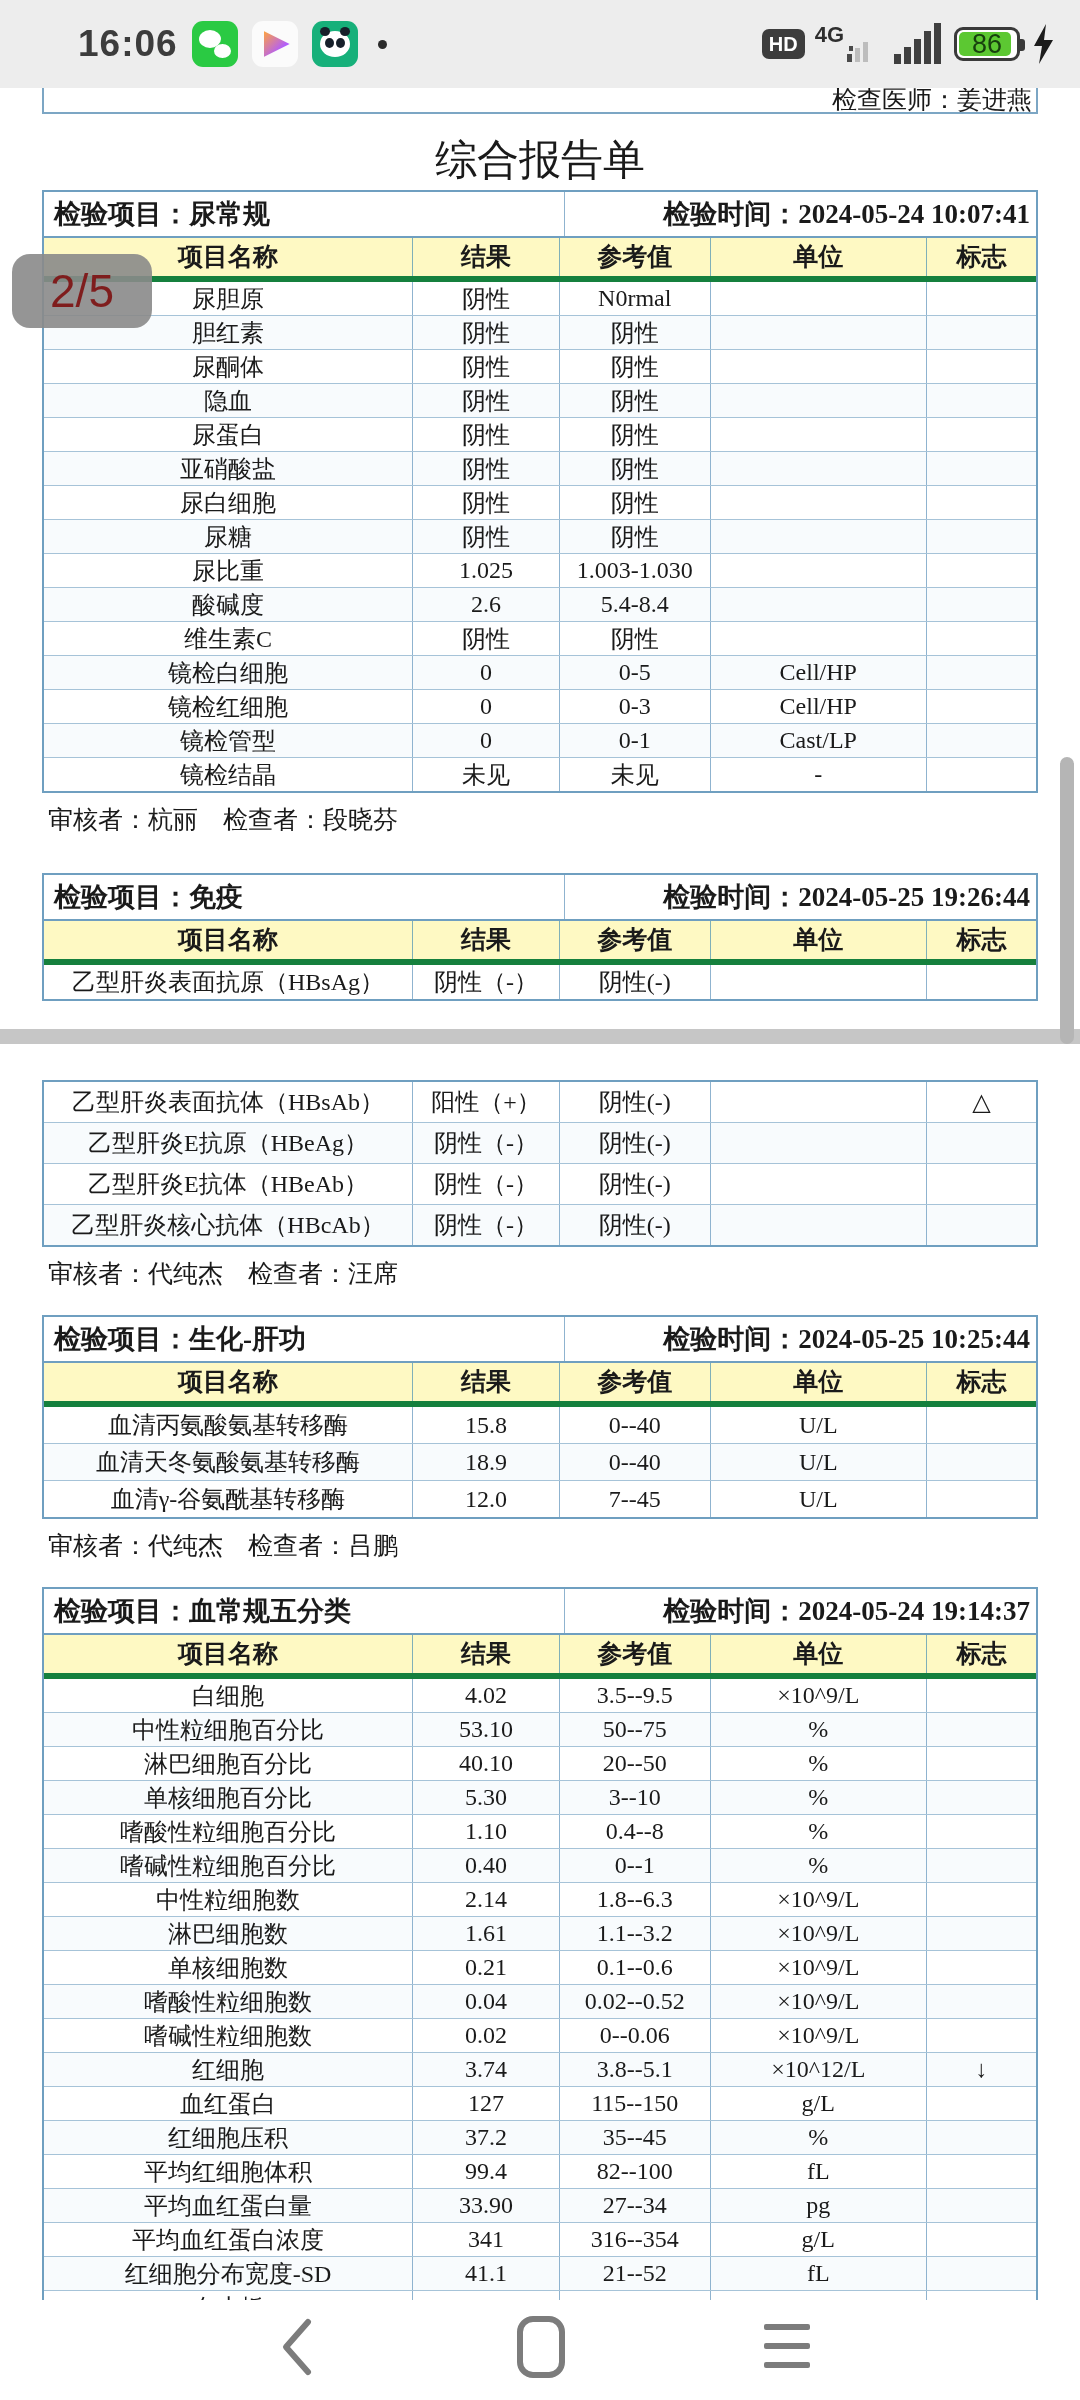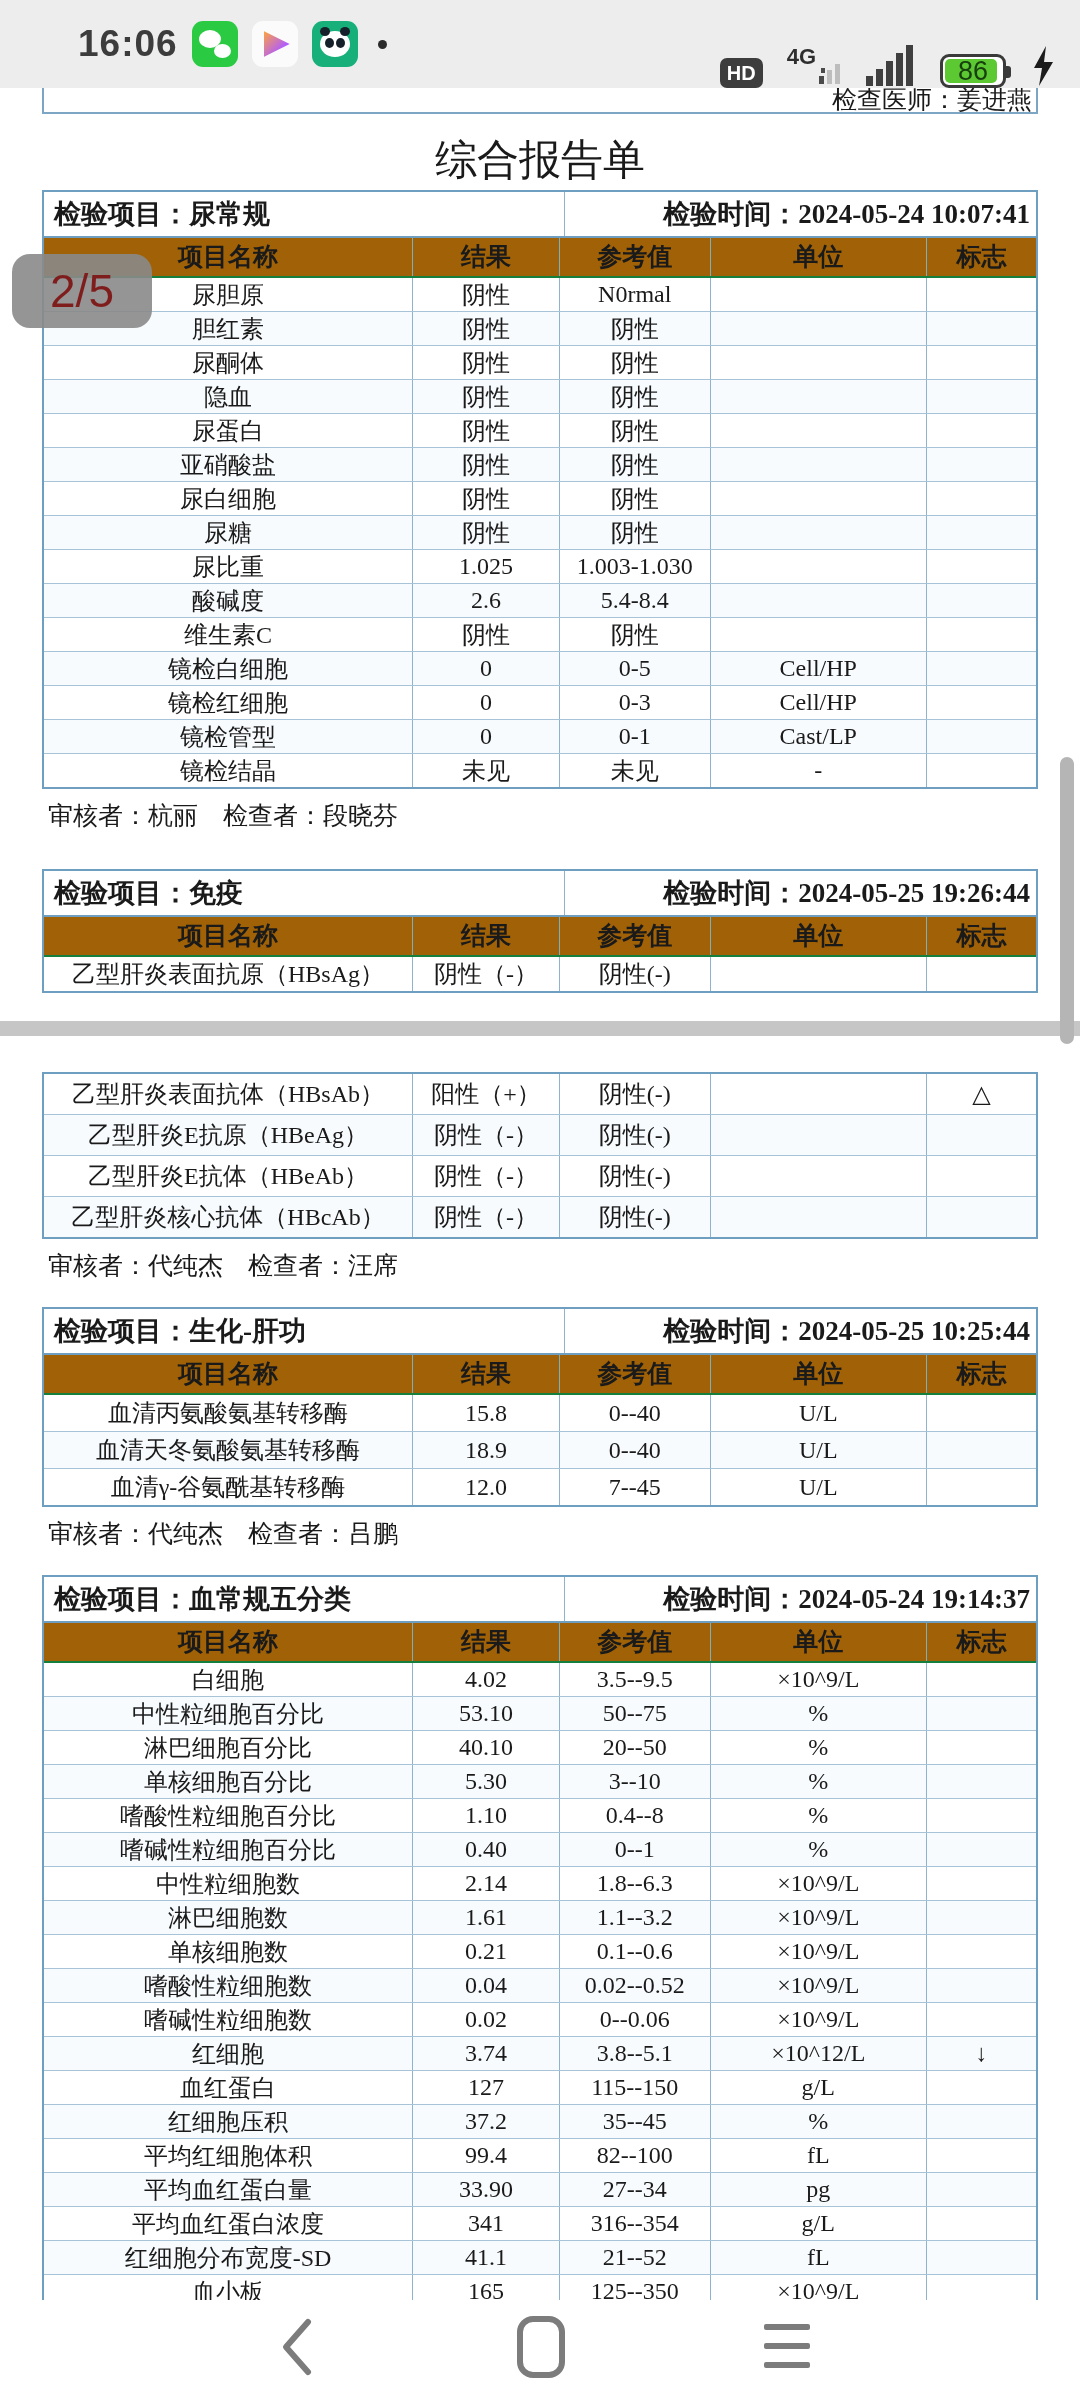--- a/index.html
+++ b/index.html
@@ -24,21 +24,21 @@
   .playapp .tri { position:absolute; left:12px; top:10px; width:26px; height:26px;
     background:linear-gradient(135deg,#ffa43d 0%,#b05cff 70%);
     clip-path:polygon(0 0,100% 50%,0 100%); }
   .panda { background:#17b07a; }
   .panda .face { position:absolute; left:8px; top:10px; width:30px; height:26px; background:#fff; border-radius:50%; }
   .panda .ear1,.panda .ear2 { position:absolute; top:6px; width:10px; height:9px; background:#16202a; border-radius:50%; }
   .panda .ear1 { left:8px; } .panda .ear2 { right:8px; }
   .panda .eye1,.panda .eye2 { position:absolute; top:17px; width:9px; height:10px; background:#16202a; border-radius:50%; }
   .panda .eye1 { left:13px; } .panda .eye2 { right:13px; }
   .notifdot { width:9px; height:9px; border-radius:50%; background:#2b2b2b; margin-left:6px; }
-  .sb-right { position:absolute; right:24px; top:0; height:88px; display:flex; align-items:flex-end; gap:24px; }
+  .sb-right { position:absolute; right:24px; top:0; height:88px; display:flex; align-items:center; gap:10px; }
   .hdbadge { background:#3d3d3d; color:#fff; font-size:20px; font-weight:700;
     border-radius:7px; padding:5px 7px; line-height:1; }
   .netgrp { display:flex; align-items:flex-end; gap:3px; }
   .netlbl { font-size:22px; color:#2e2e2e; font-weight:600; margin-bottom:18px; }
   .battery { position:relative; width:66px; height:34px; border:3px solid #3a3a3a; border-radius:9px;
     background:#fff; display:flex; align-items:center; justify-content:center; }
   .battery .fill { position:absolute; left:2px; top:2px; bottom:2px; width:52px; background:#5cc832; border-radius:5px; }
   .battery .pct { position:relative; font-size:27px; font-weight:400; color:#17400e; z-index:1; }
   .battery::after { content:""; position:absolute; right:-8px; top:9px; width:5px; height:12px; background:#3a3a3a; border-radius:0 3px 3px 0; }
   
@@ -57,21 +57,21 @@
   .t-urine   { margin-top:10px; }
   .t-immune1 { margin-top:38px; }
   .t-immune2 { margin-top:36px; }
   .t-biochem { margin-top:26px; }
   .t-blood   { margin-top:26px; }
   .band { display:grid; grid-template-columns:52.5% 47.5%; border-bottom:2px solid #6f9fc0; }
   .band .bcell { padding:7px 8px; font-size:27px; font-weight:700; line-height:30px; display:flex; align-items:center; }
   .band .bcell.left { border-right:1px solid #8fb3cf; padding-left:10px; }
   .band .bcell.right { justify-content:flex-end; padding-right:6px; }
   .thead { display:grid; grid-template-columns:37.2% 14.8% 15.2% 21.8% 11%;
-    background:#a16207; border-bottom:2px solid #15803d; }
+    background:#fef9c3; border-bottom:6px solid #15803d; }
   .thead .hcell { font-size:25px; font-weight:700; text-align:center; padding:6px 2px; line-height:26px;
     border-right:1px solid #7fb0b8; }
   .thead .hcell:last-child { border-right:none; }
   .trow { display:grid; grid-template-columns:37.2% 14.8% 15.2% 21.8% 11%;
     border-bottom:1px solid #a6c3d8; }
   .trow:nth-child(even) { background:#f8fbfd; }
   .trow:last-child { border-bottom:none; }
   .tcell { font-size:24px; text-align:center; display:flex; align-items:center; justify-content:center;
     border-right:1px solid #8fb3cf; overflow:hidden; white-space:nowrap; }
   .tcell:last-child { border-right:none; }

